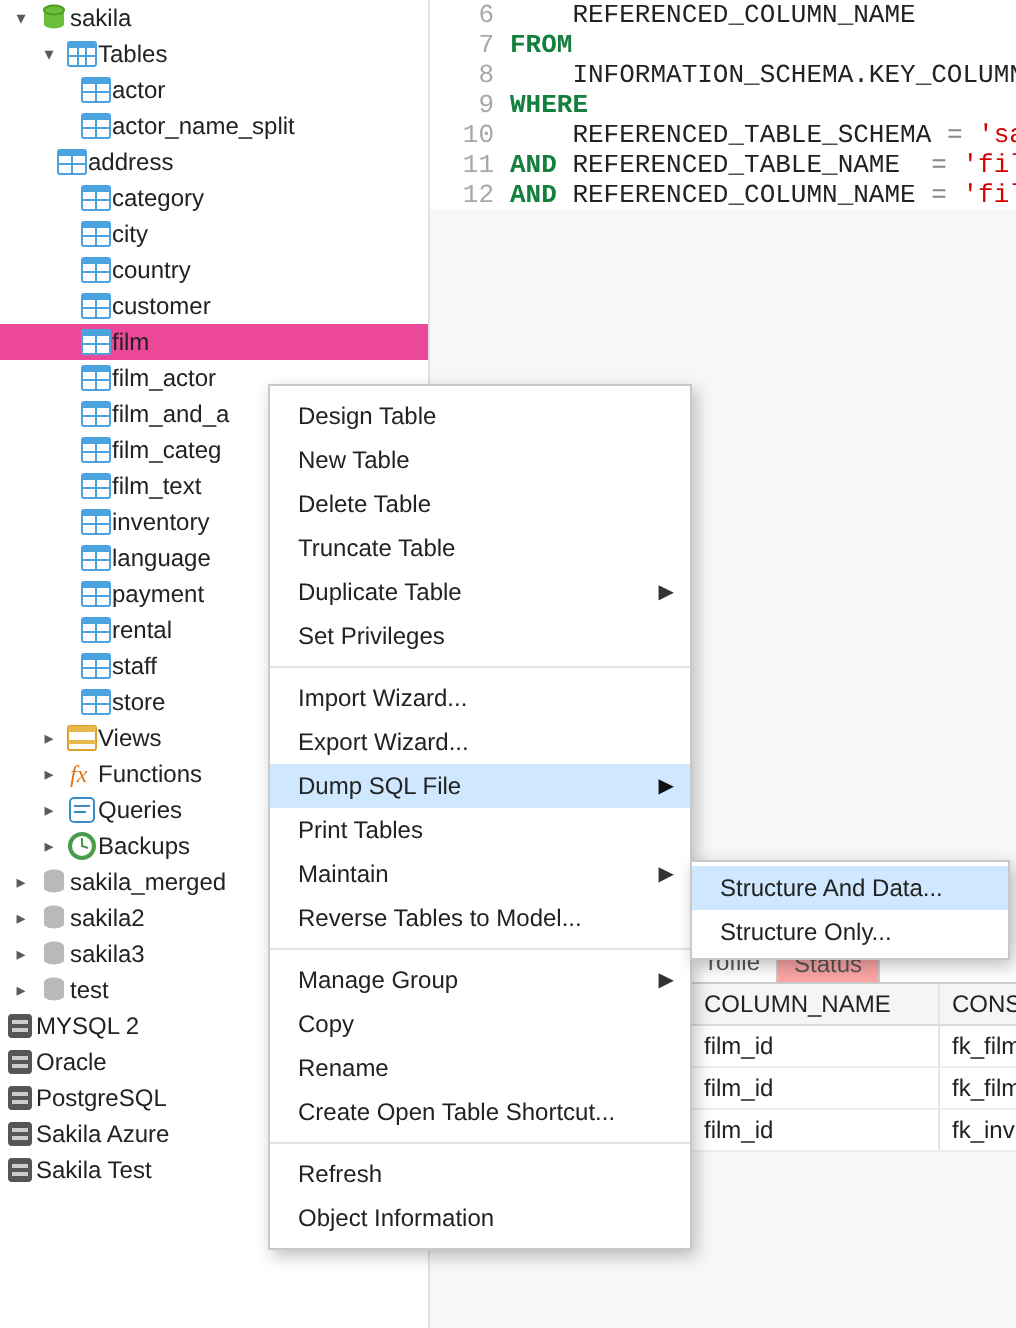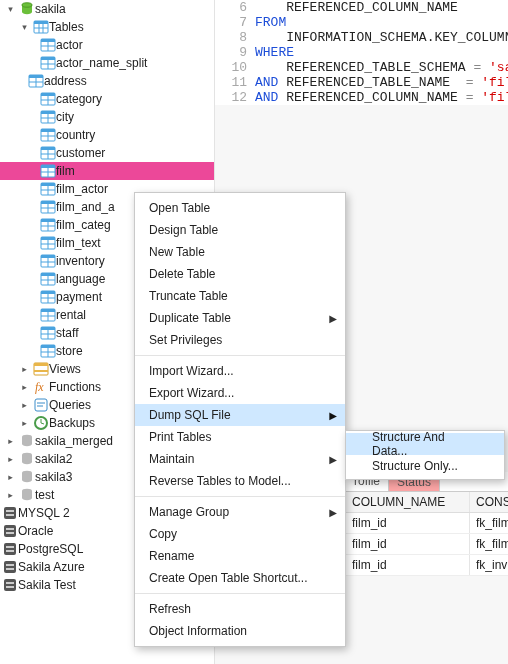--- a/index.html
+++ b/index.html
@@ -54,21 +54,21 @@
   }
   .gutter {
     width: 40px;
     text-align: right;
     color: #a8a8a8;
     padding: 0 8px 0 0;
   }
   .gutter div { height: 15px; }
   .src { flex:1; overflow:hidden; }
   .src div { height: 15px; white-space: pre; }
-  .kw-blue { color: #1d4ed8; font-weight: 400; }
+  .kw-blue { color: #15803d; font-weight: 700; }
   .kw-gray { color: #888; }
   .str { color: #d40000; }
   .lowerfill { flex:1; background:#f7f7f7; }
 
   
   .ctxmenu {
     position: absolute;
     left: 134px;
     top: 192px;
     width: 212px;
@@ -95,21 +95,21 @@
     position: absolute;
     left: 345px;
     top: 430px;
     width: 160px;
     background: #fff;
     border: 1px solid #c9c9c9;
     box-shadow: 2px 3px 8px rgba(0,0,0,0.25);
     padding: 2px 0;
     z-index: 60;
   }
-  .submenu .ctxitem { padding-left: 26px; }
+  .submenu .ctxitem { padding-left: 14px; }
 
   
   .resultgrid {
     position: absolute;
     left: 346px; top: 472px;
     width: 300px;
     background:#fff;
     font-size:12px;
   }
   .tabsrow { display:flex; border-bottom:1px solid #ccc; height:20px; }
@@ -578,23 +578,20 @@
         <div><span>    REFERENCED_TABLE_SCHEMA </span><span class="kw-gray">= </span><span class="str">'sak</span></div>
         <div><span class="kw-blue">AND</span><span> REFERENCED_TABLE_NAME  </span><span class="kw-gray">= </span><span class="str">'fil</span></div>
         <div><span class="kw-blue">AND</span><span> REFERENCED_COLUMN_NAME </span><span class="kw-gray">= </span><span class="str">'fil</span></div>
       </div>
     </div>
     <div class="lowerfill"></div>
   </div>
 </div>
 
 <div class="ctxmenu">
-  <div class="ctxitem">
-      <span>Open Table</span>
-    </div>
   <div class="ctxitem">
       <span>Design Table</span>
     </div>
   <div class="ctxitem">
       <span>New Table</span>
     </div>
   <div class="ctxitem">
       <span>Delete Table</span>
     </div>
   <div class="ctxitem">

